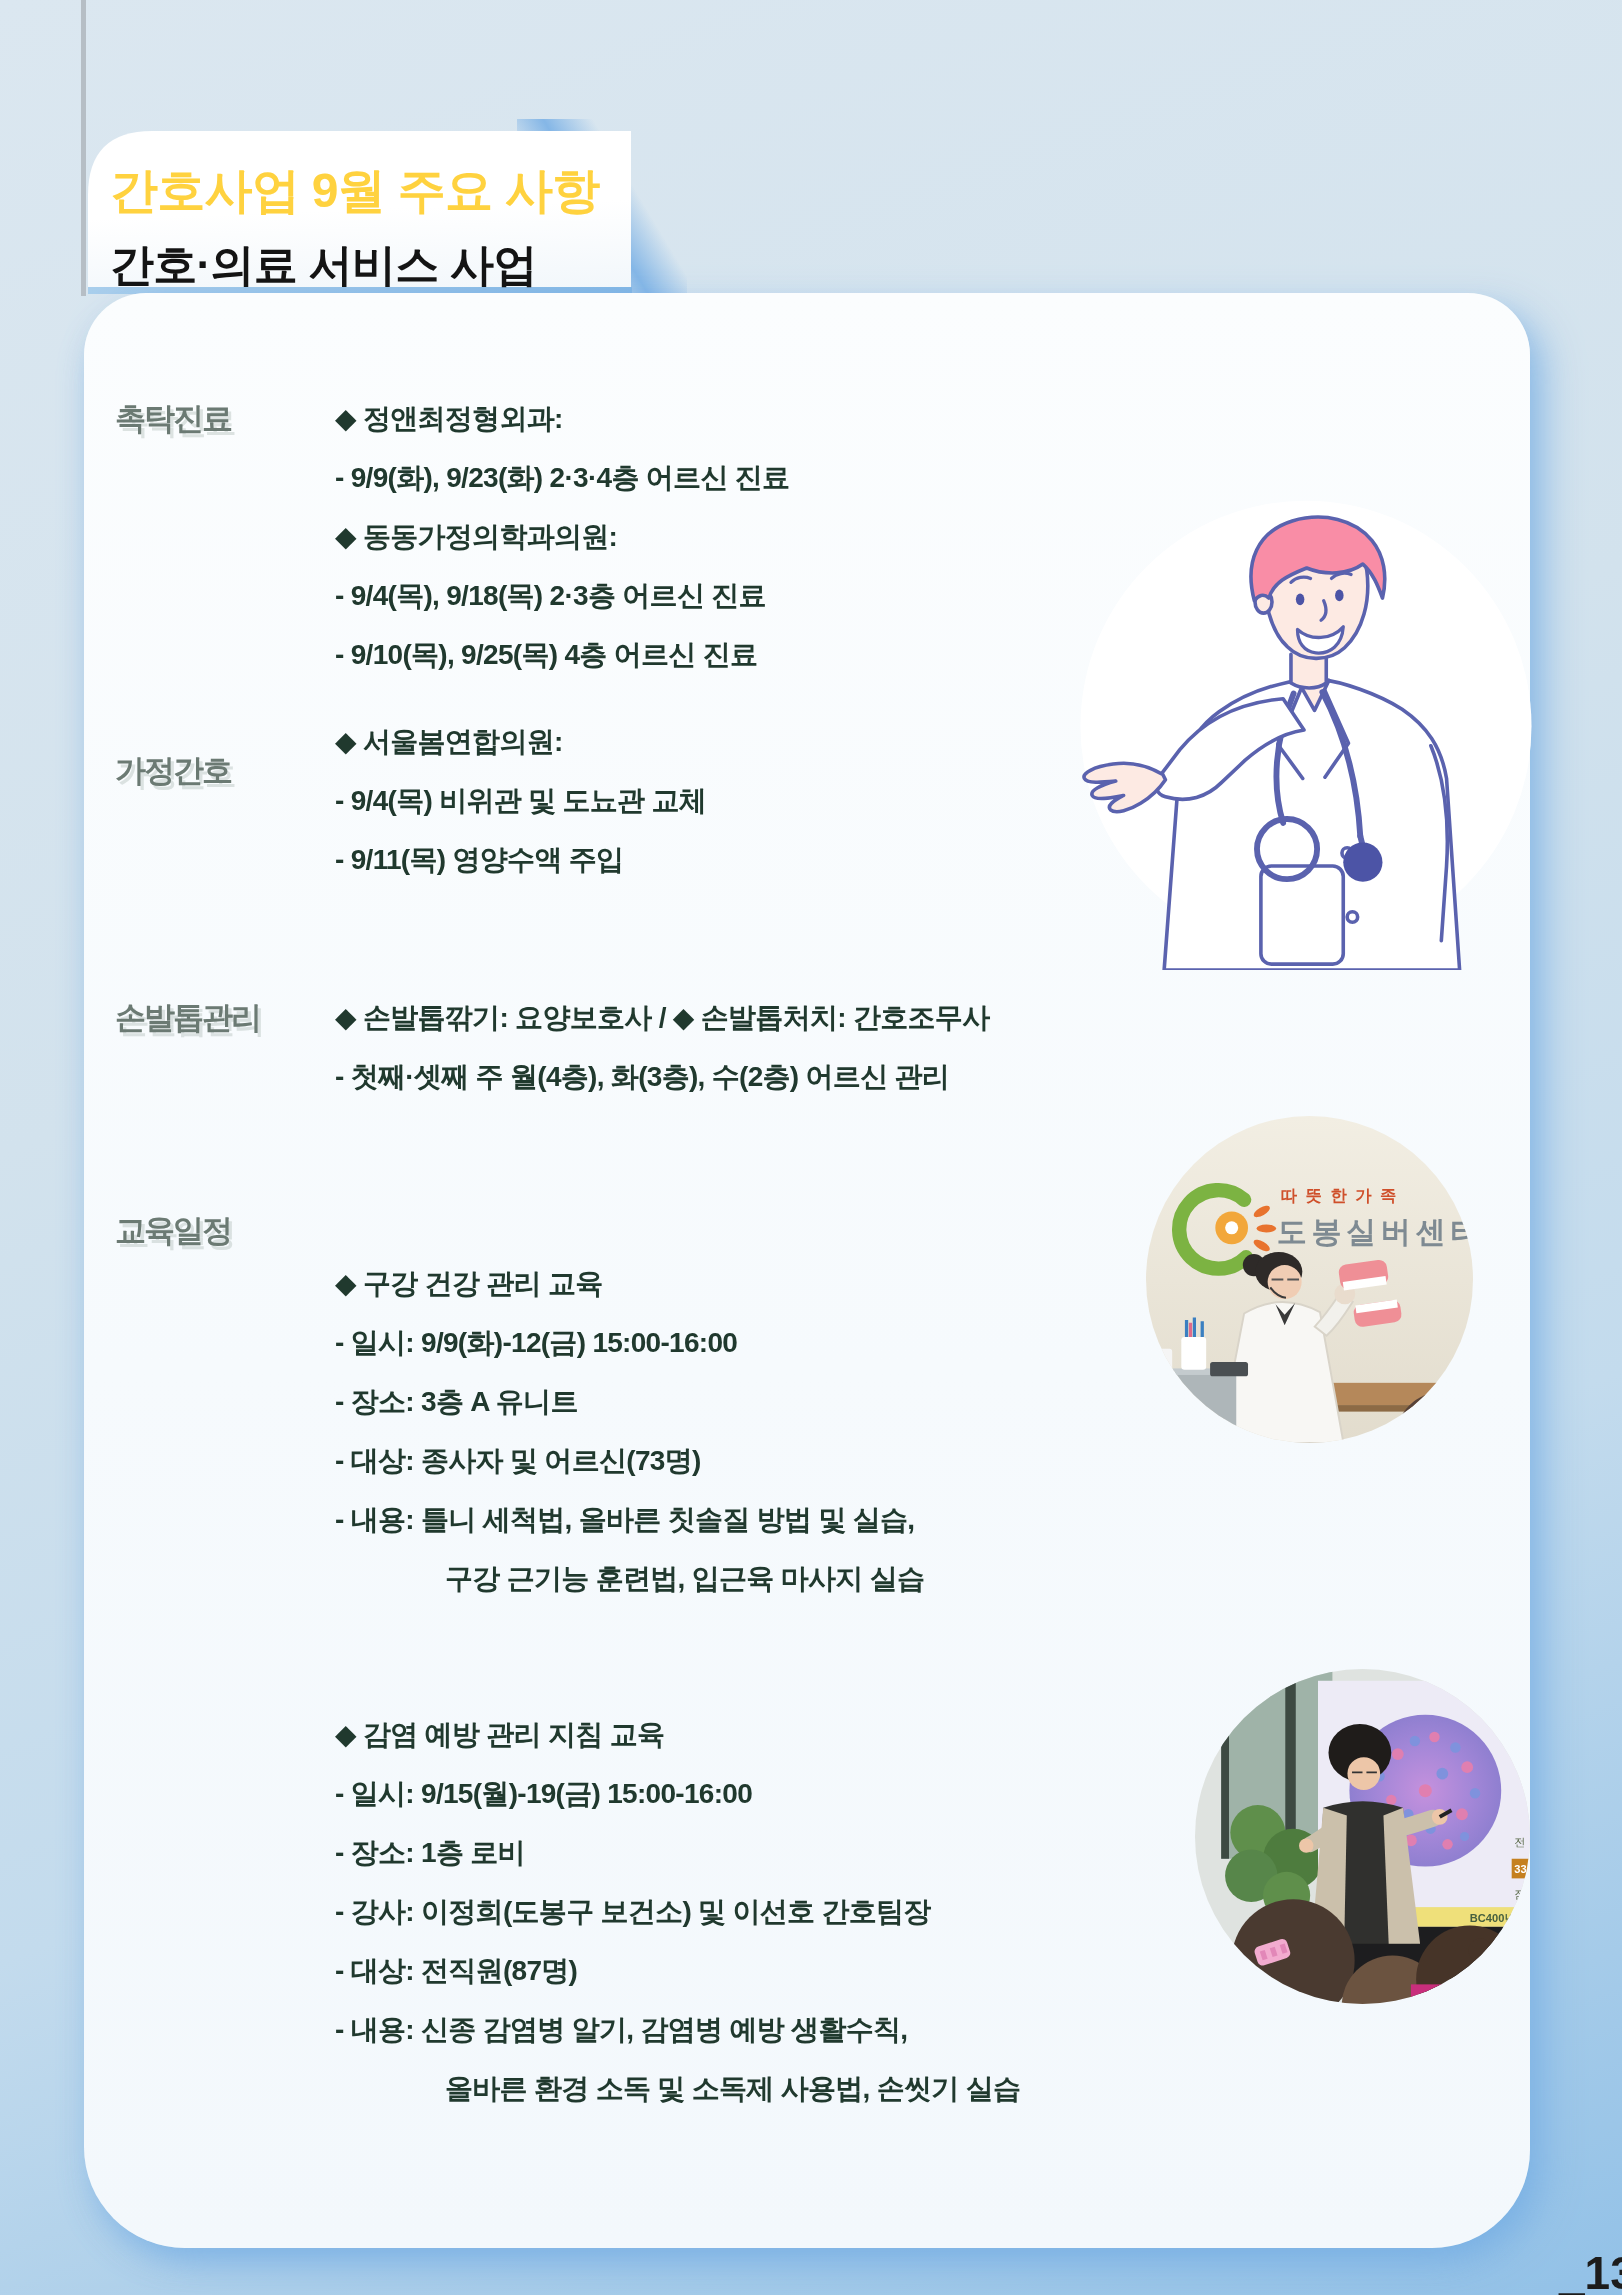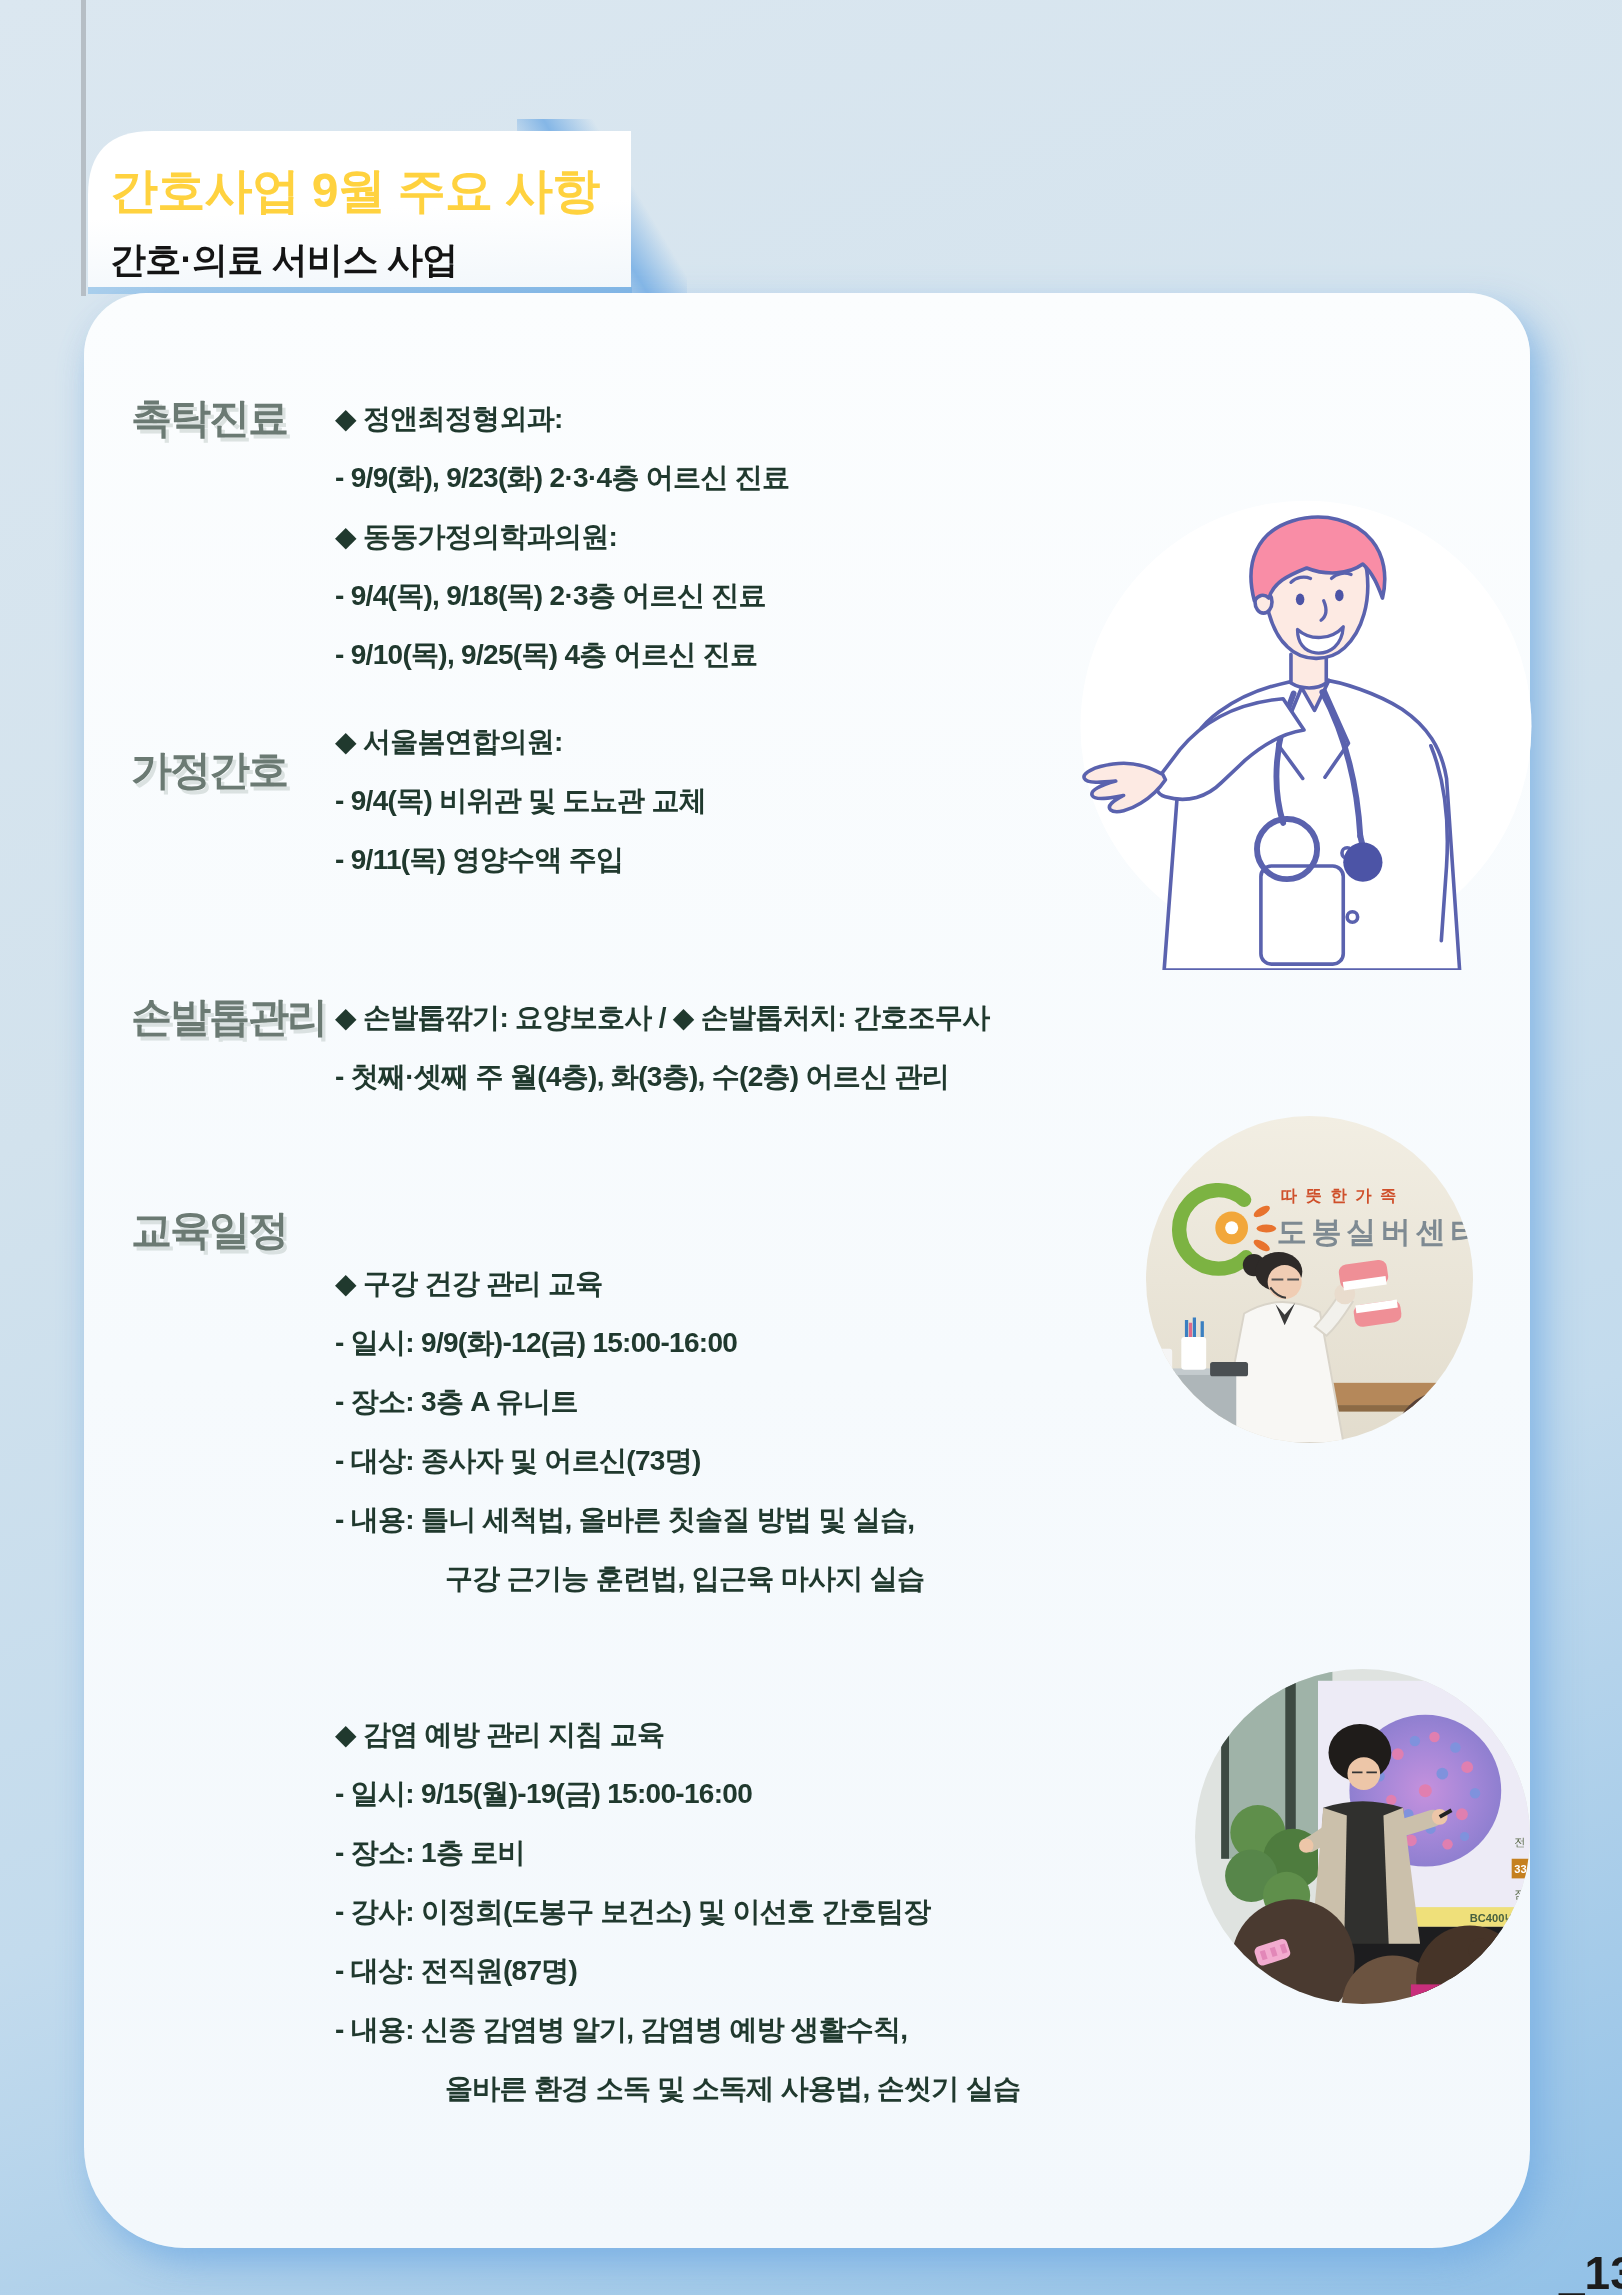--- a/index.html
+++ b/index.html
@@ -28,33 +28,33 @@
     position:absolute;left:88px;top:131px;width:543px;height:156px;z-index:2;
     background:linear-gradient(178deg,#ffffff 50%,#f2f7fb 100%);
     clip-path:path("M64 0 H687 L827 238 H0 V64 Q0 0 64 0 Z");
   }
   .title{
     position:absolute;left:110px;top:159px;z-index:3;
     font-size:48px;font-weight:700;color:#ffd23f;letter-spacing:-0.7px;white-space:nowrap;
   }
   .subtitle{
     position:absolute;left:110px;top:236px;z-index:3;
-    font-size:36px;font-weight:600;color:#141414;letter-spacing:-0.7px;white-space:nowrap;text-align:center;
+    font-size:44px;font-weight:600;color:#141414;letter-spacing:-0.7px;white-space:nowrap;text-align:center;
   }
   
   .card{
     position:absolute;left:84px;top:293px;width:1446px;height:1955px;z-index:1;
     background:linear-gradient(180deg,#fbfdfe 0%,#f6fafd 55%,#f3f8fc 100%);
     border-radius:62px 62px 98px 101px;
     box-shadow:17px 14.4px 39px -5.2px rgba(118,174,228,0.8), -3.9px 19.6px 33px -11.8px rgba(118,174,228,0.45);
   }
   
   .label{
-    position:absolute;left:131px;height:59px;line-height:59px;z-index:4;
-    font-size:41px;font-weight:900;color:#6b7a73;letter-spacing:-2px;white-space:nowrap;
+    position:absolute;left:115px;height:59px;line-height:59px;z-index:4;
+    font-size:31px;font-weight:900;color:#6b7a73;letter-spacing:-2px;white-space:nowrap;
     text-shadow:3.3px 3.9px 0 rgba(164,178,171,0.35);
   }
   .sec{
     position:absolute;left:335px;z-index:4;
     color:#20392e;font-size:28px;font-weight:700;letter-spacing:-0.7px;
   }
   .sec .ln{height:59px;line-height:59px;white-space:nowrap;}
   .sec .ln.indent{padding-left:110px;}
   
   .doctor{position:absolute;left:1067px;top:483px;width:478px;height:487px;z-index:2;}

